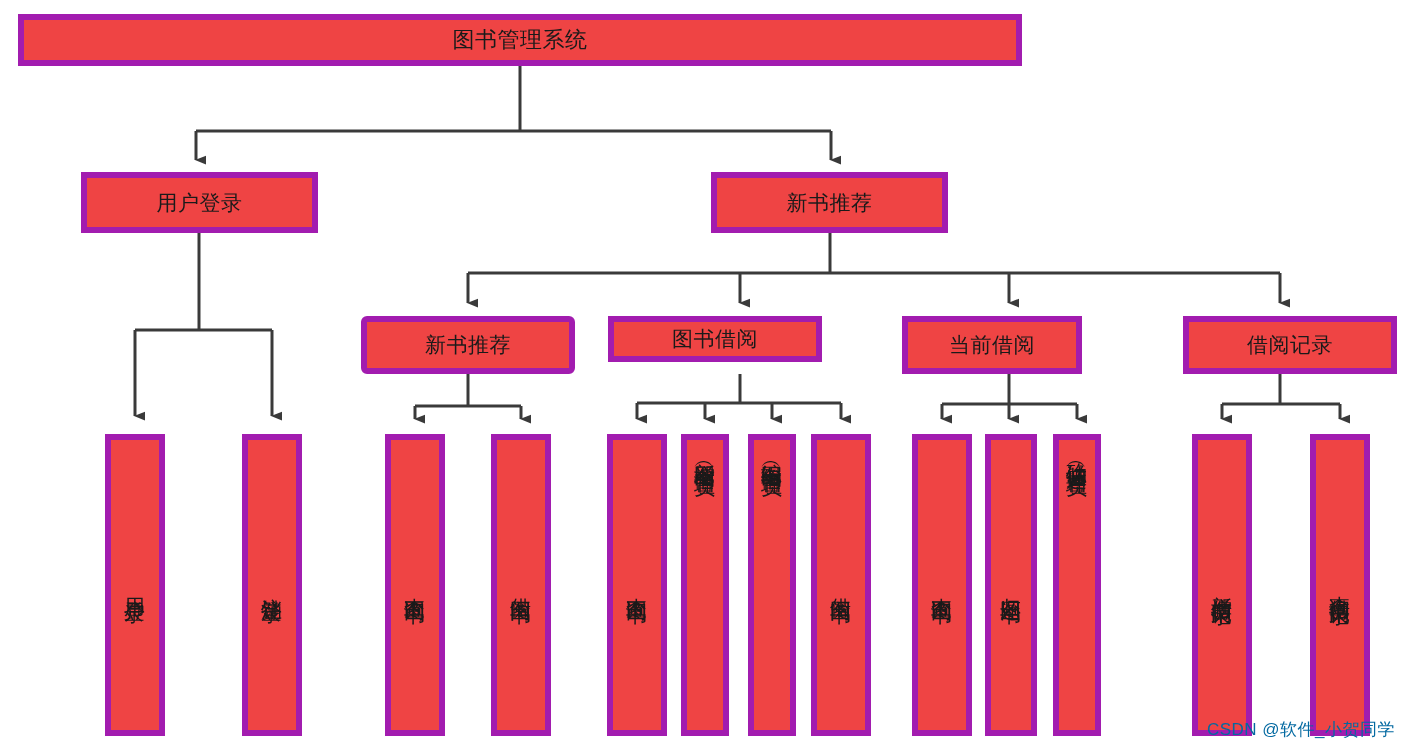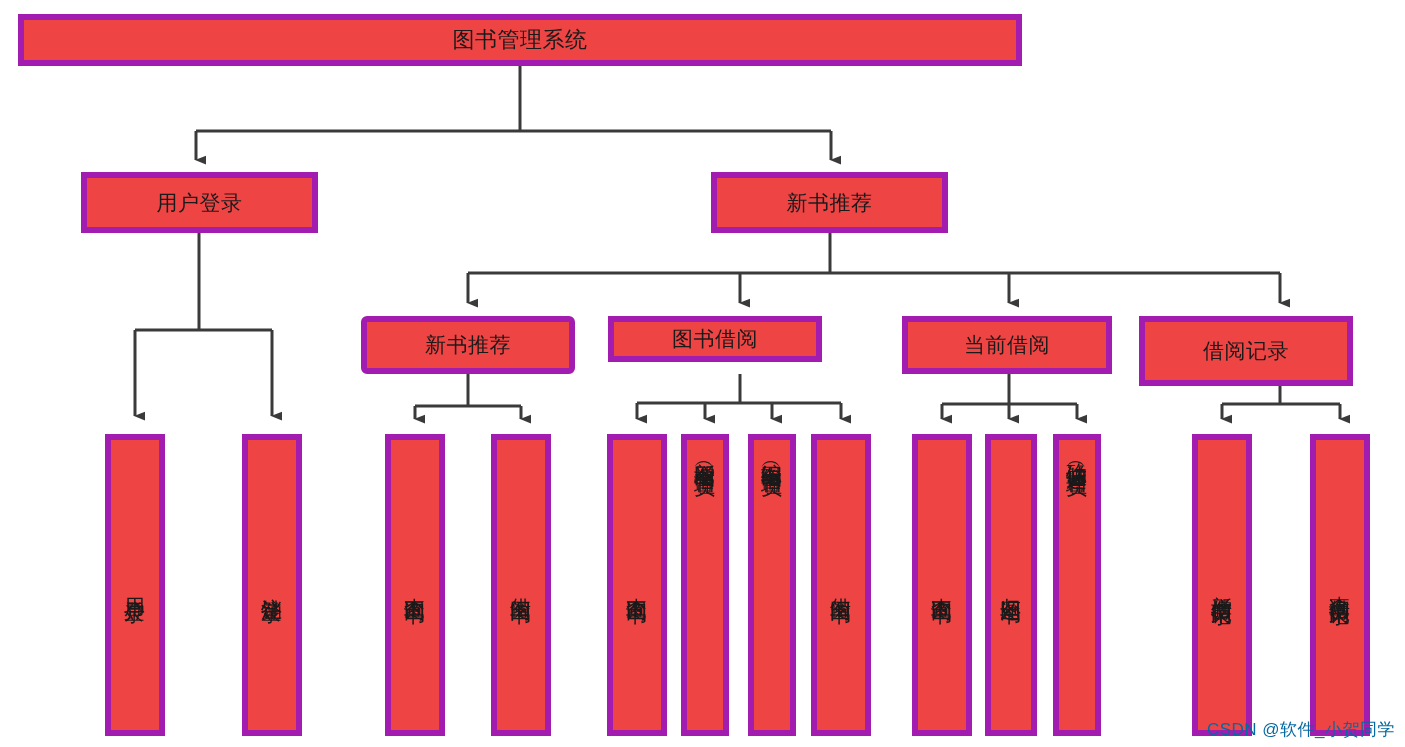--- a/index.html
+++ b/index.html
@@ -150,25 +150,25 @@
   </div>
 
   <div class="node horiz" style="left:361px; top:316px; width:214px; height:58px;border-radius:6px;">
     <span class="node-label">新书推荐</span>
   </div>
 
   <div class="node horiz" style="left:608px; top:316px; width:214px; height:46px;">
     <span class="node-label">图书借阅</span>
   </div>
 
-  <div class="node horiz" style="left:902px; top:316px; width:210px; height:58px;">
+  <div class="node horiz" style="left:902px; top:316px; width:180px; height:58px;">
     <span class="node-label">当前借阅</span>
   </div>
 
-  <div class="node horiz" style="left:1139px; top:316px; width:214px; height:70px;">
+  <div class="node horiz" style="left:1183px; top:316px; width:214px; height:58px;">
     <span class="node-label">借阅记录</span>
   </div>
 
   <div class="node vert centered" style="left:105px; top:434px; width:60px; height:302px;">
     <span class="node-label">用户登录</span>
   </div>
 
   <div class="node vert centered" style="left:242px; top:434px; width:60px; height:302px;">
     <span class="node-label">注销登录</span>
   </div>

